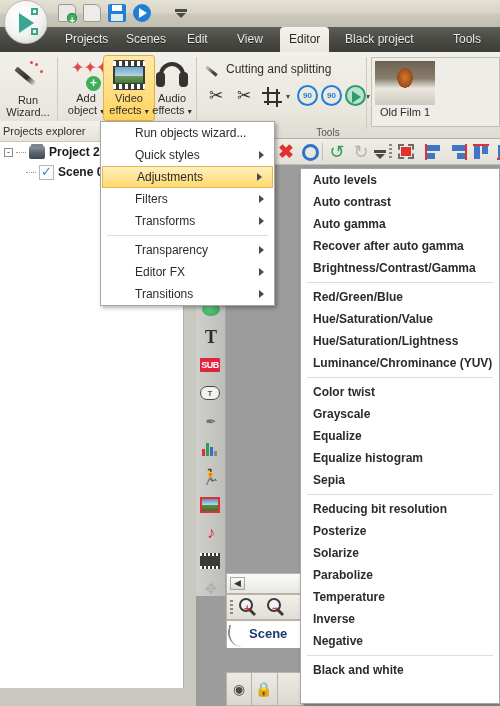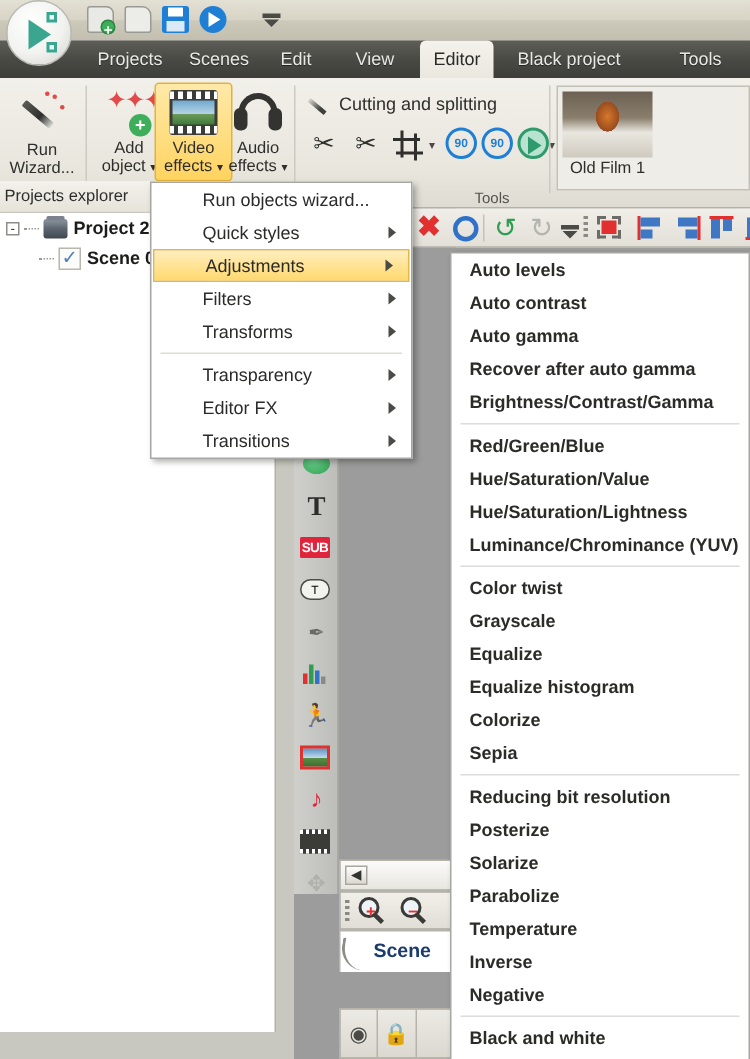--- a/index.html
+++ b/index.html
@@ -682,21 +682,20 @@
       <div class="msep"></div>
       <div class="mitem"><span>Red/Green/Blue</span></div>
       <div class="mitem"><span>Hue/Saturation/Value</span></div>
       <div class="mitem"><span>Hue/Saturation/Lightness</span></div>
       <div class="mitem"><span>Luminance/Chrominance (YUV)</span></div>
       <div class="msep"></div>
       <div class="mitem"><span>Color twist</span></div>
       <div class="mitem"><span>Grayscale</span></div>
       <div class="mitem"><span>Equalize</span></div>
       <div class="mitem"><span>Equalize histogram</span></div>
-      <div class="mitem"><span>Colorize</span></div>
       <div class="mitem"><span>Sepia</span></div>
       <div class="msep"></div>
       <div class="mitem"><span>Reducing bit resolution</span></div>
       <div class="mitem"><span>Posterize</span></div>
       <div class="mitem"><span>Solarize</span></div>
       <div class="mitem"><span>Parabolize</span></div>
       <div class="mitem"><span>Temperature</span></div>
       <div class="mitem"><span>Inverse</span></div>
       <div class="mitem"><span>Negative</span></div>
       <div class="msep"></div>

